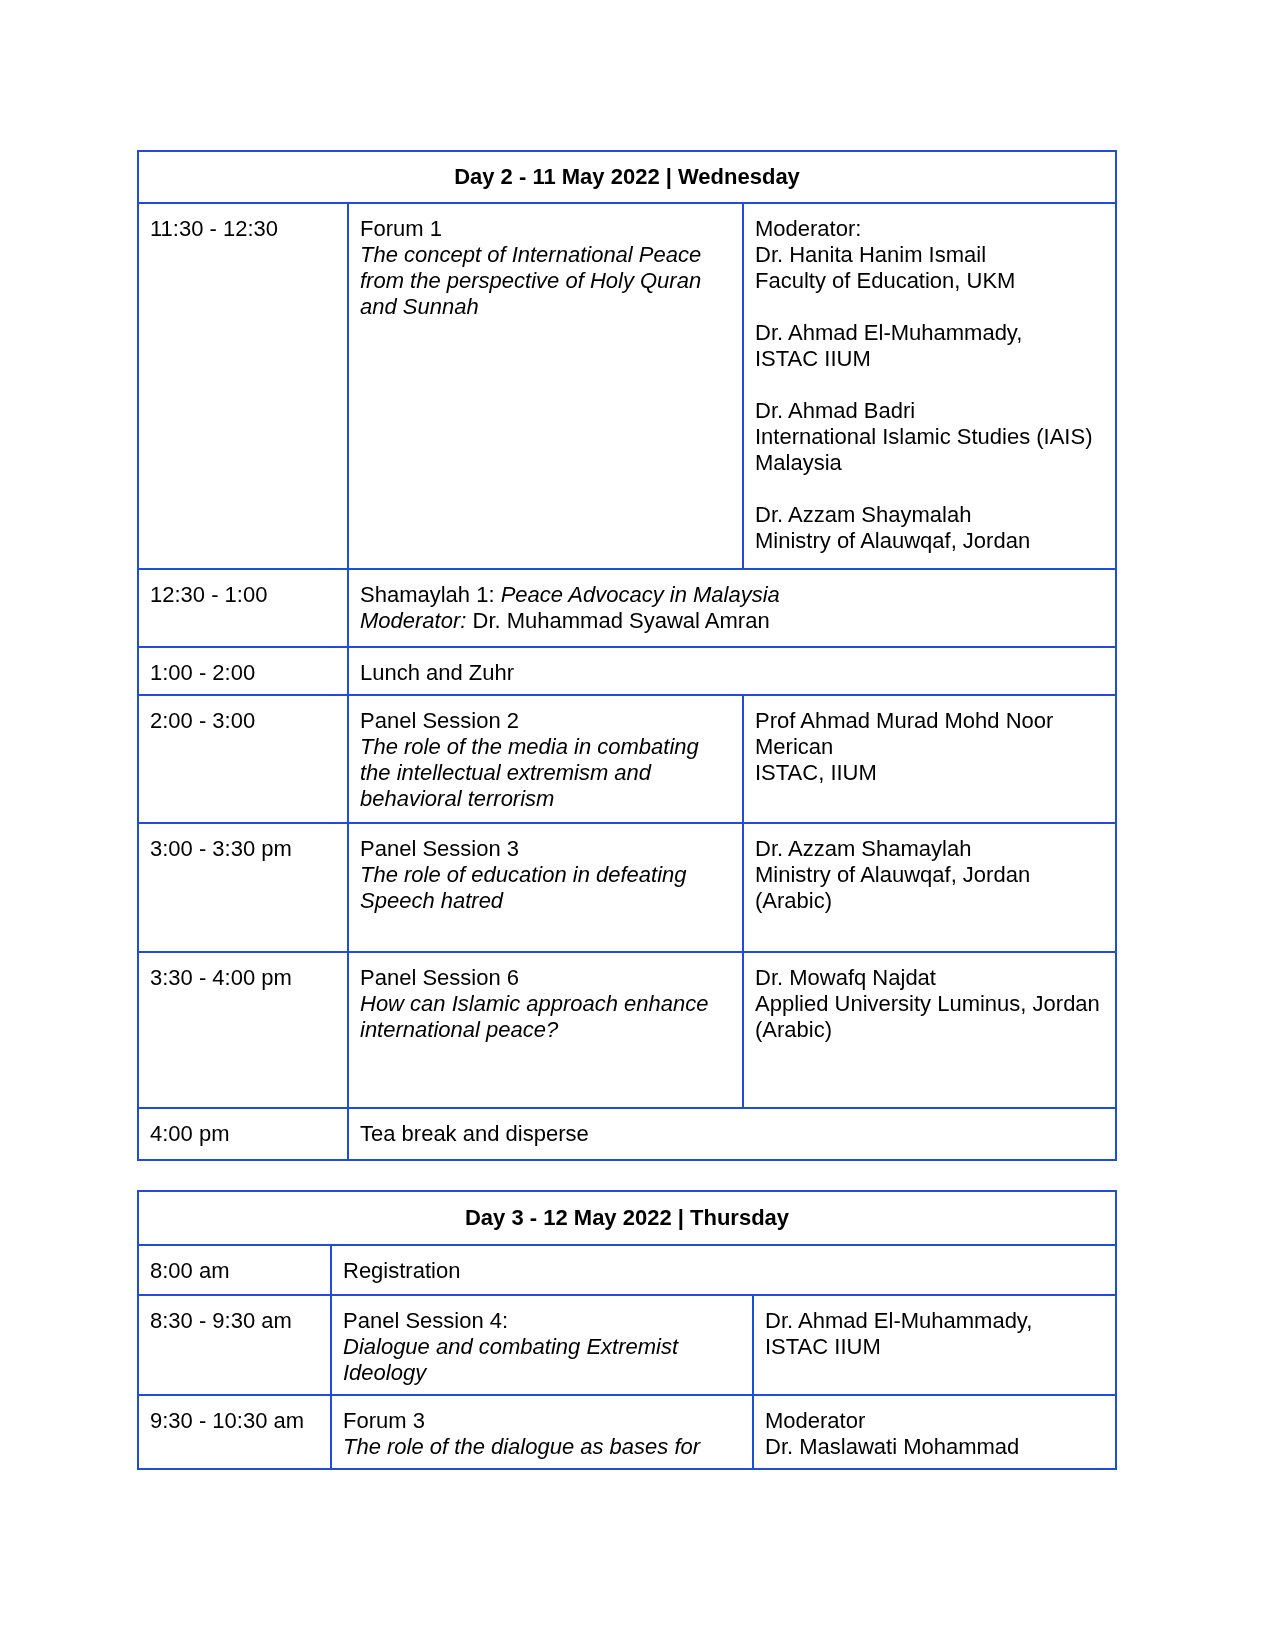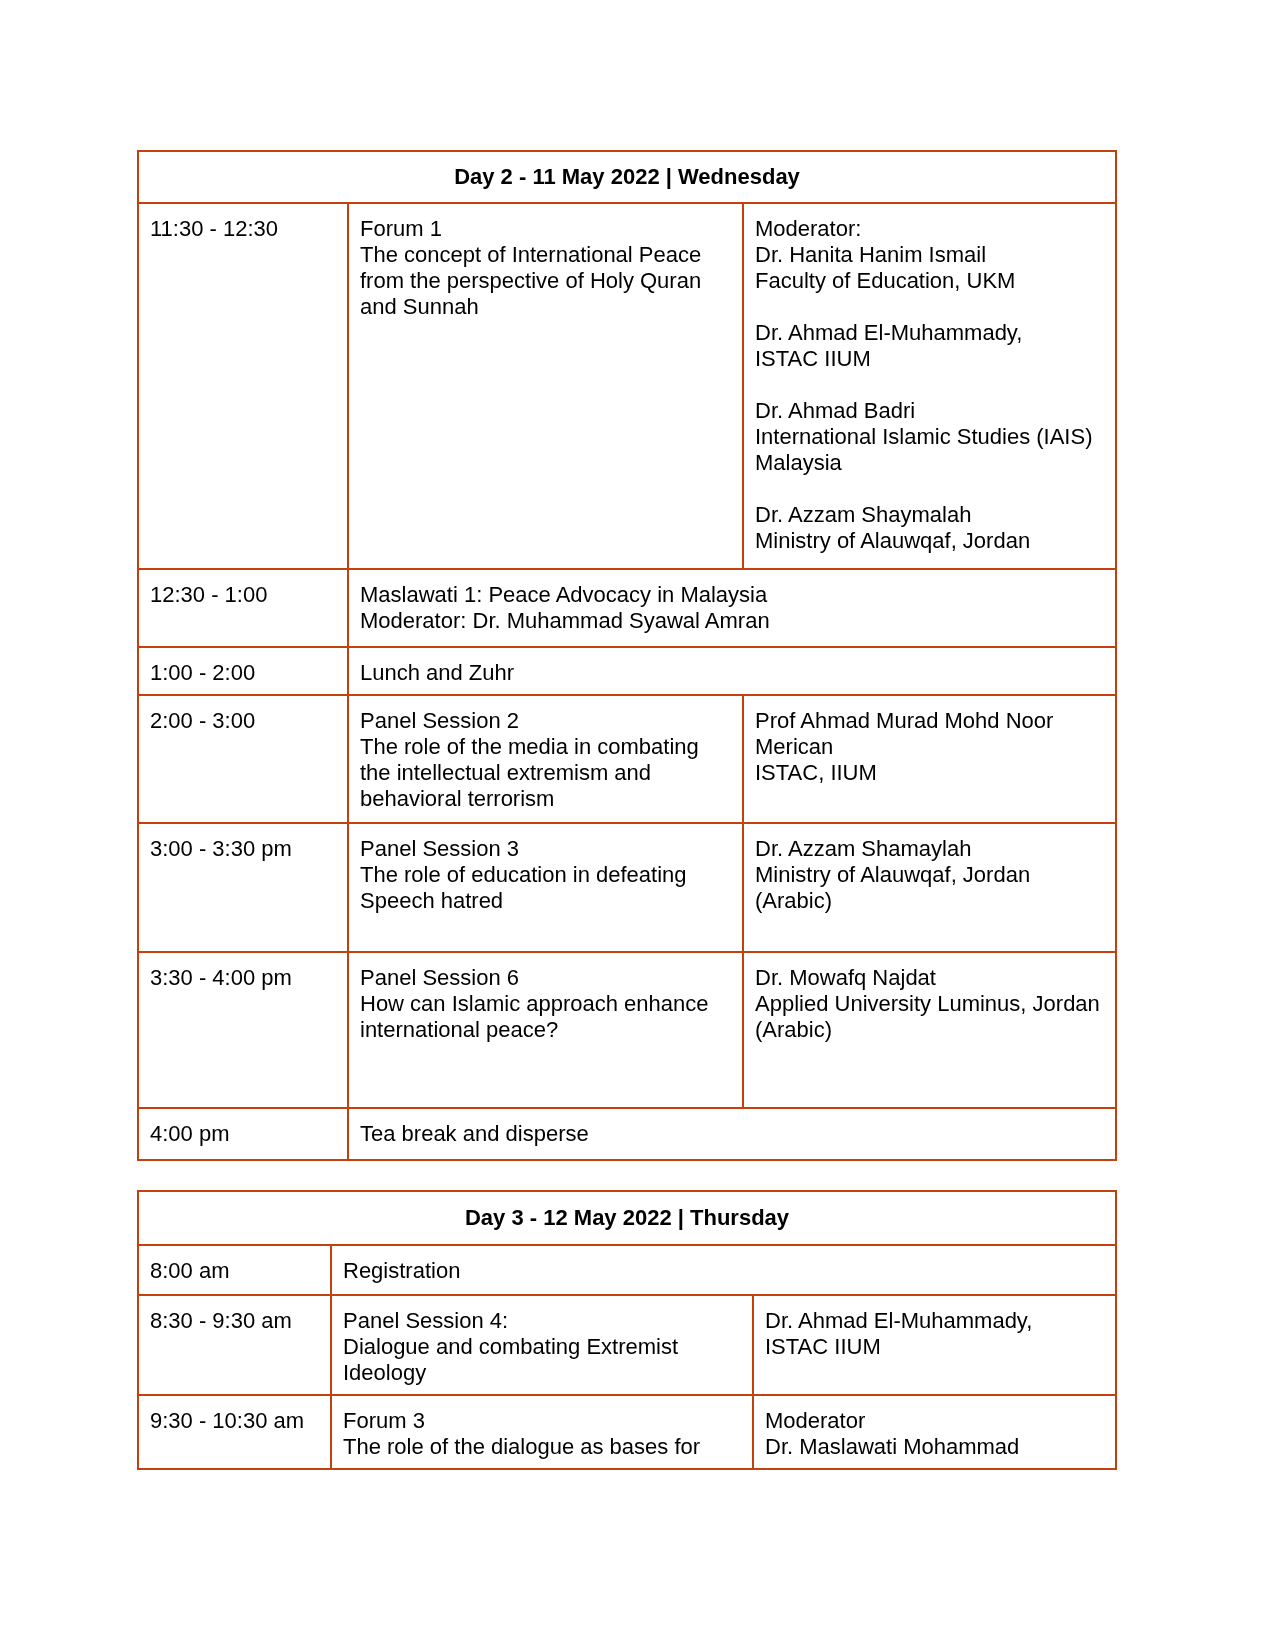--- a/index.html
+++ b/index.html
@@ -1,22 +1,22 @@
 <!DOCTYPE html>
 <html><head>
   <meta charset="utf-8">
   <style>
     html, body { margin: 0; padding: 0; background: #ffffff; }
     body { width: 1275px; height: 1650px; position: relative; font-family: "Liberation Sans", sans-serif; color: #000; }
     .sched { position: absolute; left: 137px; width: 978px; border-collapse: collapse; table-layout: fixed; }
-    .sched td { border: 2px solid #c2410c; vertical-align: top; padding: 12px 11px 8px 11px; font-size: 22px; line-height: 26px; }
+    .sched td { border: 2px solid #1d4ed8; vertical-align: top; padding: 12px 11px 8px 11px; font-size: 22px; line-height: 26px; }
     .sched td.hdr { text-align: center; font-weight: bold; vertical-align: middle; padding: 0; height: 50px; }
     .t1 { top: 150px; }
     .t2 { top: 1190px; }
-    .it { }
+    .it { font-style: italic; }
     .line { display: block; }
     .gap { display: block; height: 26px; }
   </style>
 </head>
 <body>
 
 <table class="sched t1">
   <colgroup>
       <col style="width:210px">
       <col style="width:395px">
@@ -45,21 +45,21 @@
       <span class="line">International Islamic Studies (IAIS) Malaysia</span>
       <span class="gap"></span>
       <span class="line">Dr. Azzam Shaymalah</span>
       <span class="line">Ministry of Alauwqaf, Jordan</span>
     </td>
   </tr>
 
   <tr style="height:78px">
     <td>12:30 - 1:00</td>
     <td colspan="2">
-      <span class="line"><span>Maslawati 1: </span><span class="it">Peace Advocacy in Malaysia</span></span>
+      <span class="line"><span>Shamaylah 1: </span><span class="it">Peace Advocacy in Malaysia</span></span>
       <span class="line"><span class="it">Moderator:</span><span> Dr. Muhammad Syawal Amran</span></span>
     </td>
   </tr>
 
   <tr style="height:47px">
     <td>1:00 - 2:00</td>
     <td colspan="2">Lunch and Zuhr</td>
   </tr>
 
   <tr style="height:128px">

